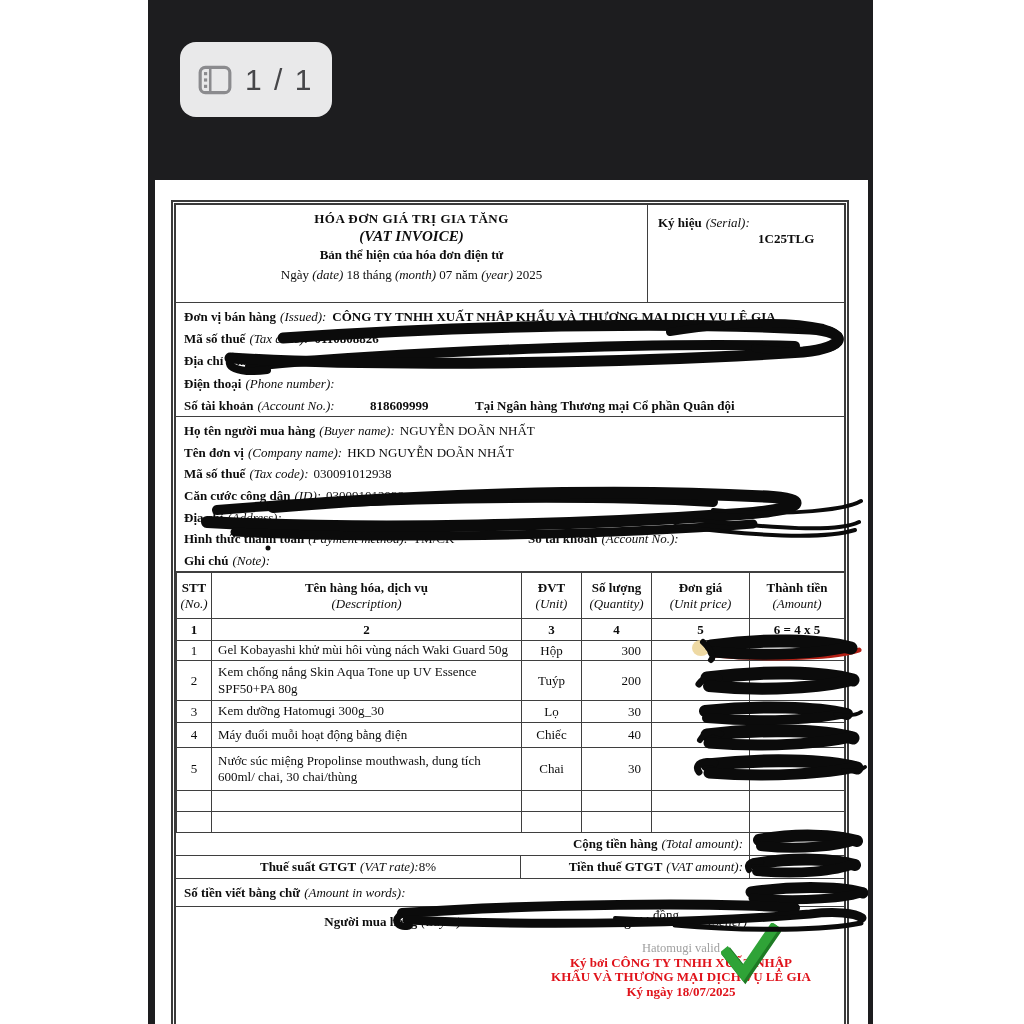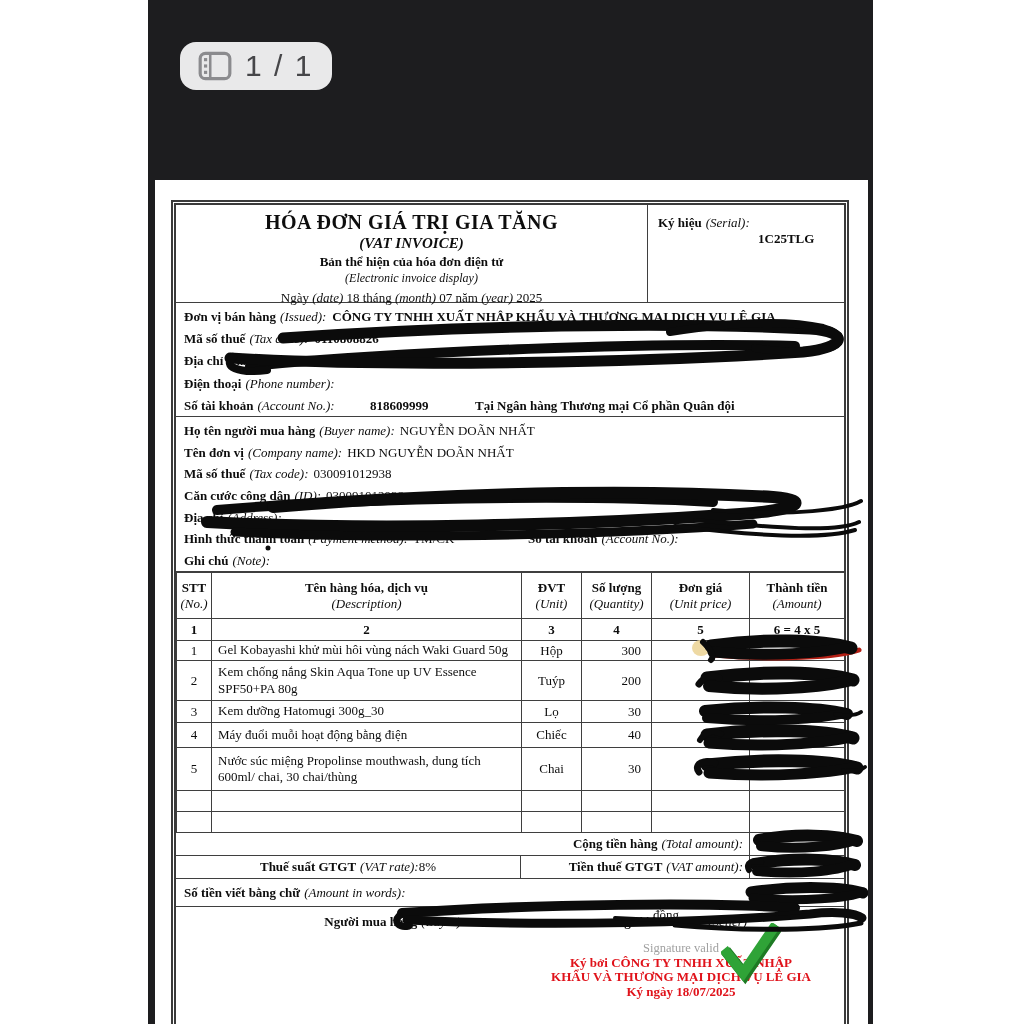--- a/index.html
+++ b/index.html
@@ -2,41 +2,41 @@
 <html><head>
 <meta charset="utf-8">
 <style>
   * { margin:0; padding:0; box-sizing:border-box; }
   html,body { width:1024px; height:1024px; background:#ffffff; overflow:hidden;
               font-family:"Liberation Serif", serif; }
 
   
   .viewer-panel { position:absolute; left:148px; top:0; width:725px; height:1024px;
                   background:#1d1d1f; }
-  .page-pill { position:absolute; left:32px; top:42px; width:152px; height:48px;
+  .page-pill { position:absolute; left:32px; top:42px; width:152px; height:75px;
                background:#e9e9ea; border-radius:16px; display:flex; align-items:center;
                padding-left:17px; cursor:pointer; }
   .page-pill .pill-icon { width:36px; height:36px; flex:none; }
   .page-pill .pill-text { font-family:"Liberation Sans", sans-serif; font-size:30px;
                color:#464649; margin-left:12px; letter-spacing:2px; }
 
   
   .page { position:absolute; left:155px; top:180px; width:713px; height:844px;
           background:#ffffff; overflow:hidden; color:#0d0d0d; font-size:13px; }
   .frame { position:absolute; left:16px; top:20px; width:678px; height:1010px;
            border:5px double #3a3a3a; }
   b { font-weight:bold; }
   .en { font-style:italic; font-weight:normal; margin-left:4px; }
   .val { font-weight:bold; margin-left:6px; }
   .val-n { font-weight:normal; margin-left:5px; }
 
   
   .hdr { display:flex; height:98px; border-bottom:1px solid #3f3f3f; }
   .hdr-main { flex:1; text-align:center; padding-top:6px; }
-  .doc-title { font-size:20px; font-weight:bold; letter-spacing:.5px; }
+  .doc-title { font-size:13px; font-weight:bold; letter-spacing:.5px; }
   .doc-sub { font-size:15px; font-style:italic; font-weight:bold; margin-top:1px; }
   .doc-disp { font-size:13px; font-weight:bold; margin-top:2px; }
   .doc-disp-en { font-size:12px; font-style:italic; margin-top:1px; }
   .doc-date { font-size:13px; margin-top:4px; }
   .doc-date .it { font-style:italic; }
   .hdr-serial { width:197px; border-left:1px solid #3f3f3f; padding:10px 4px 0 10px; }
   .ser-row { display:flex; height:24px; }
   .ser-lab { width:100px; }
   .ser-val { font-weight:bold;margin-top:16px; }
 
@@ -104,21 +104,20 @@
 </div>
 
 <div class="page">
   <div class="frame">
 
     <div class="hdr">
       <div class="hdr-main">
         <div class="doc-title">HÓA ĐƠN GIÁ TRỊ GIA TĂNG</div>
         <div class="doc-sub">(VAT INVOICE)</div>
         <div class="doc-disp">Bản thể hiện của hóa đơn điện tử</div>
-        <div class="doc-disp-en">(Electronic invoice display)</div>
         <div class="doc-date">
           <span>Ngày</span>
           <span class="it">(date)</span>
           <span>18 tháng</span>
           <span class="it">(month)</span>
           <span>07 năm</span>
           <span class="it">(year)</span>
           <span>2025</span>
         </div>
       </div>
@@ -290,21 +289,21 @@
     <div class="trow t-words">
       <div><b>Số tiền viết bằng chữ</b><span class="en">(Amount in words):</span></div>
     </div>
 
     <div class="sig">
       <div class="sig-buyer">
         <b>Người mua hàng</b><span class="en">(Buyer)</span>
       </div>
       <div class="sig-seller">
         <div><b>Người bán hàng</b><span class="en">(Seller)</span></div>
-        <div class="sig-valid">Signature valid</div>
+        <div class="sig-valid">Hatomugi valid</div>
         <div class="sig-red">Ký bởi CÔNG TY TNHH XUẤT NHẬP</div>
         <div class="sig-red">KHẨU VÀ THƯƠNG MẠI DỊCH VỤ LÊ GIA</div>
         <div class="sig-red d">Ký ngày 18/07/2025</div>
       </div>
       <div class="check-wrap">
         <svg width="60" height="62" viewBox="0 0 60 62">
           <path d="M8,32 L24,52 L54,8" fill="none" stroke="#1e7a24" stroke-width="11" stroke-linecap="square"></path>
           <path d="M6,30 L22,50 L52,6" fill="none" stroke="#2fa337" stroke-width="10" stroke-linecap="square"></path>
         </svg>
       </div>

